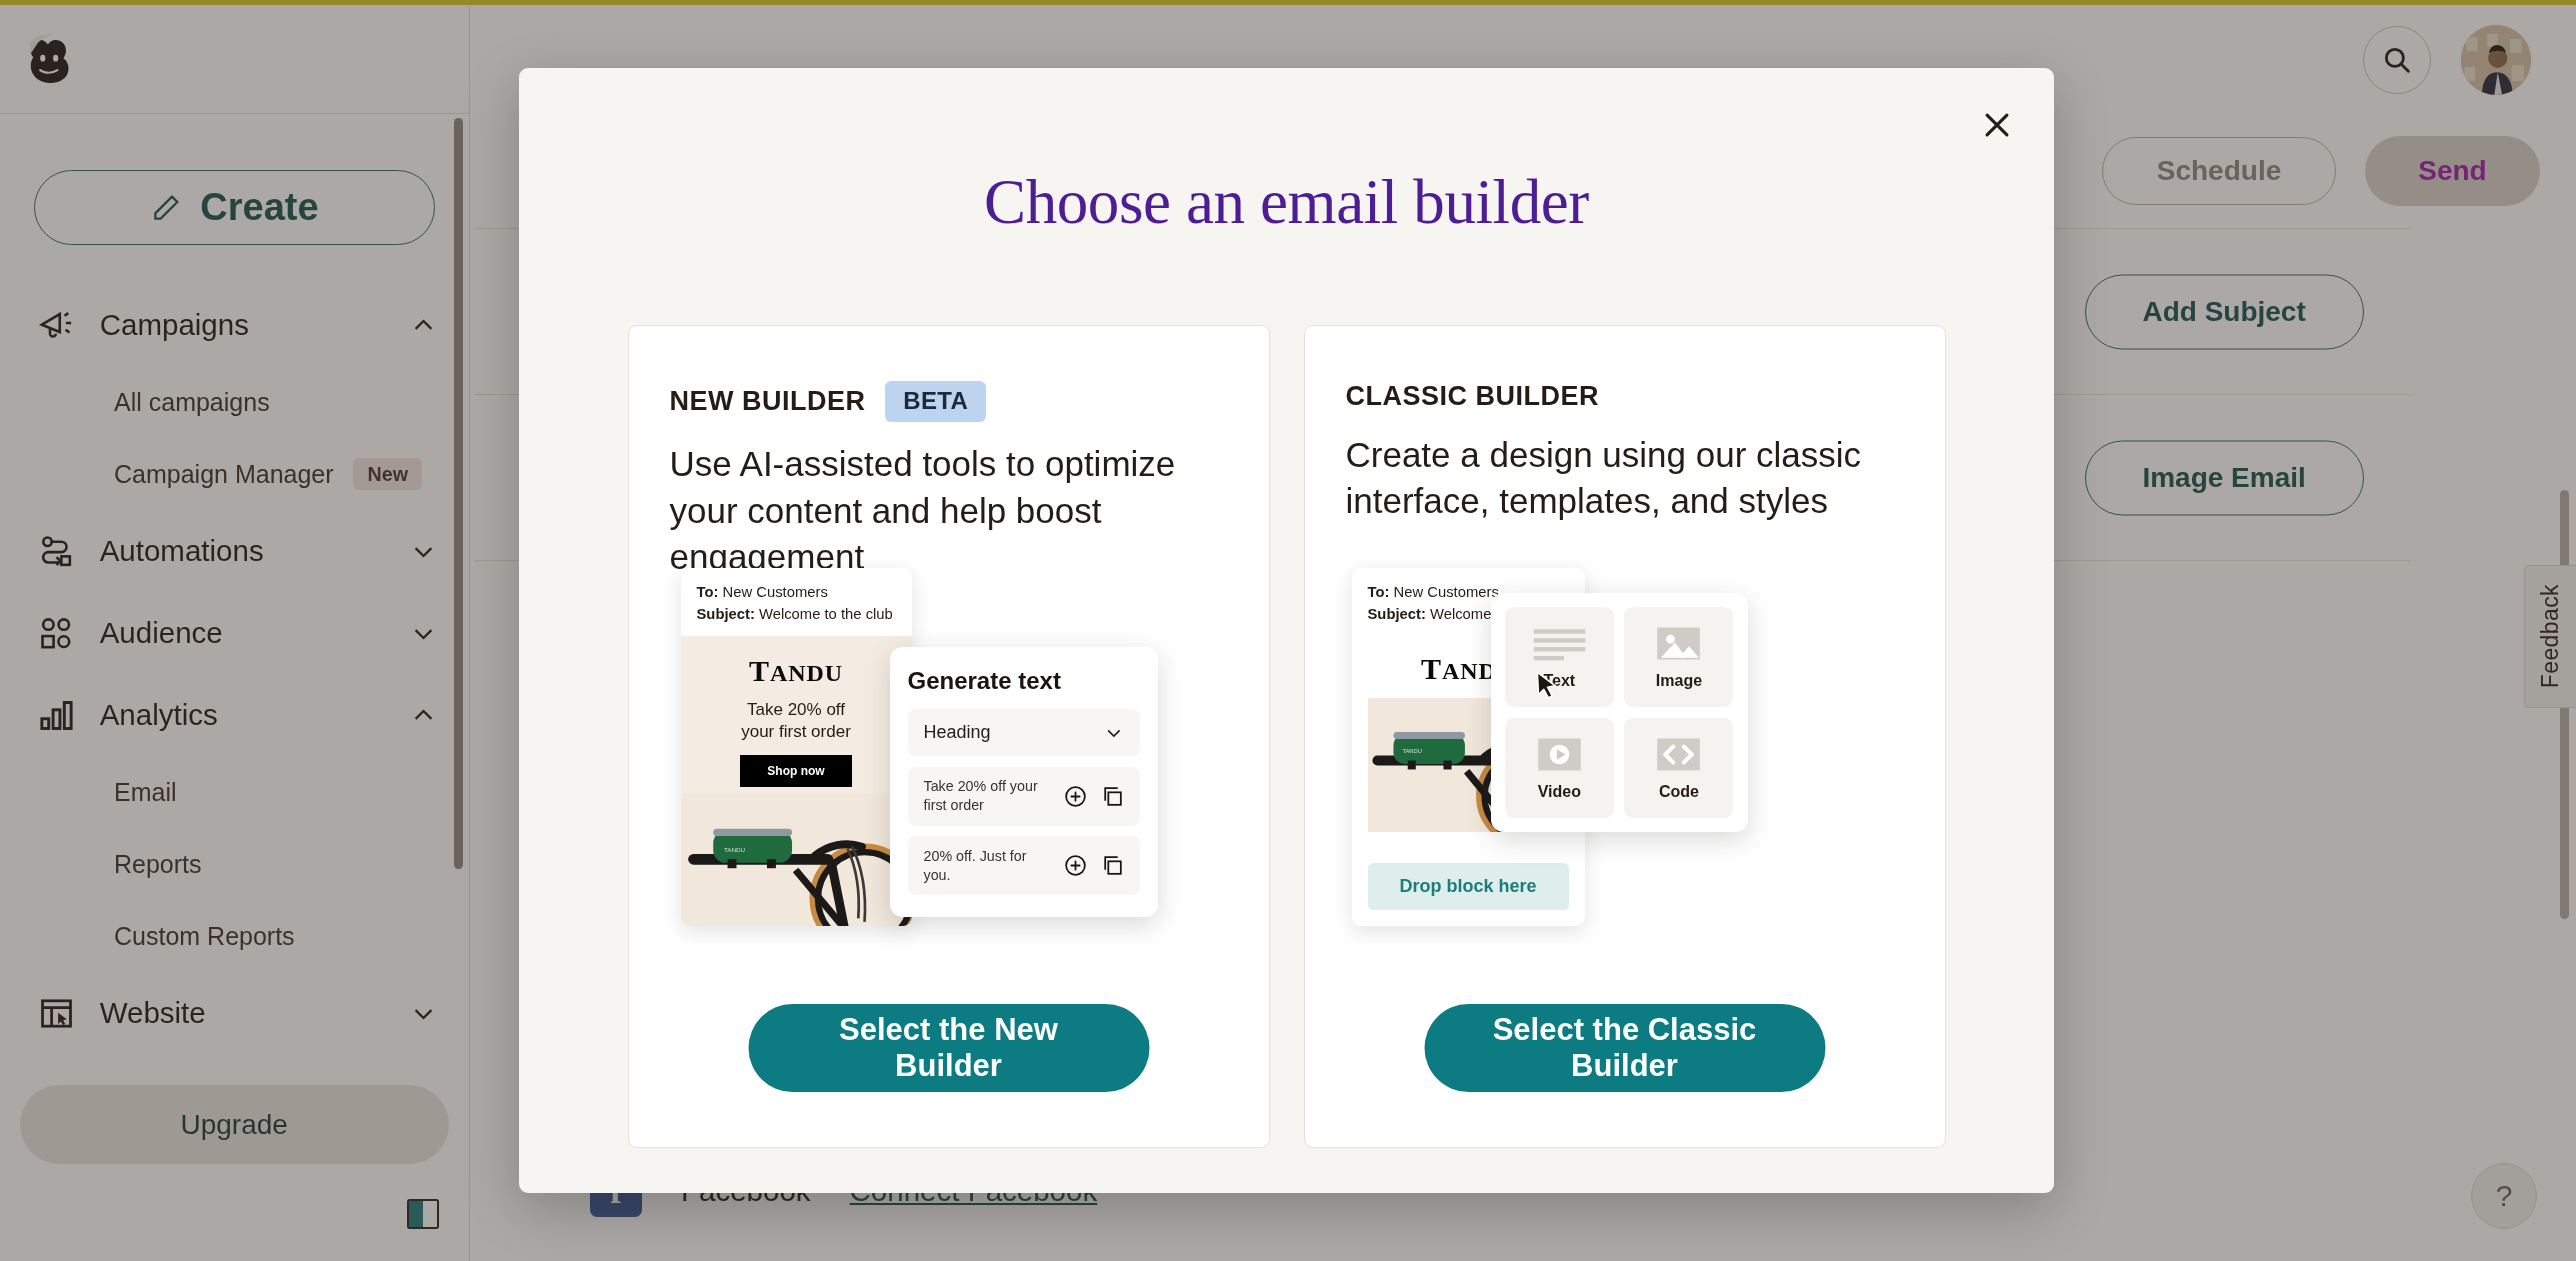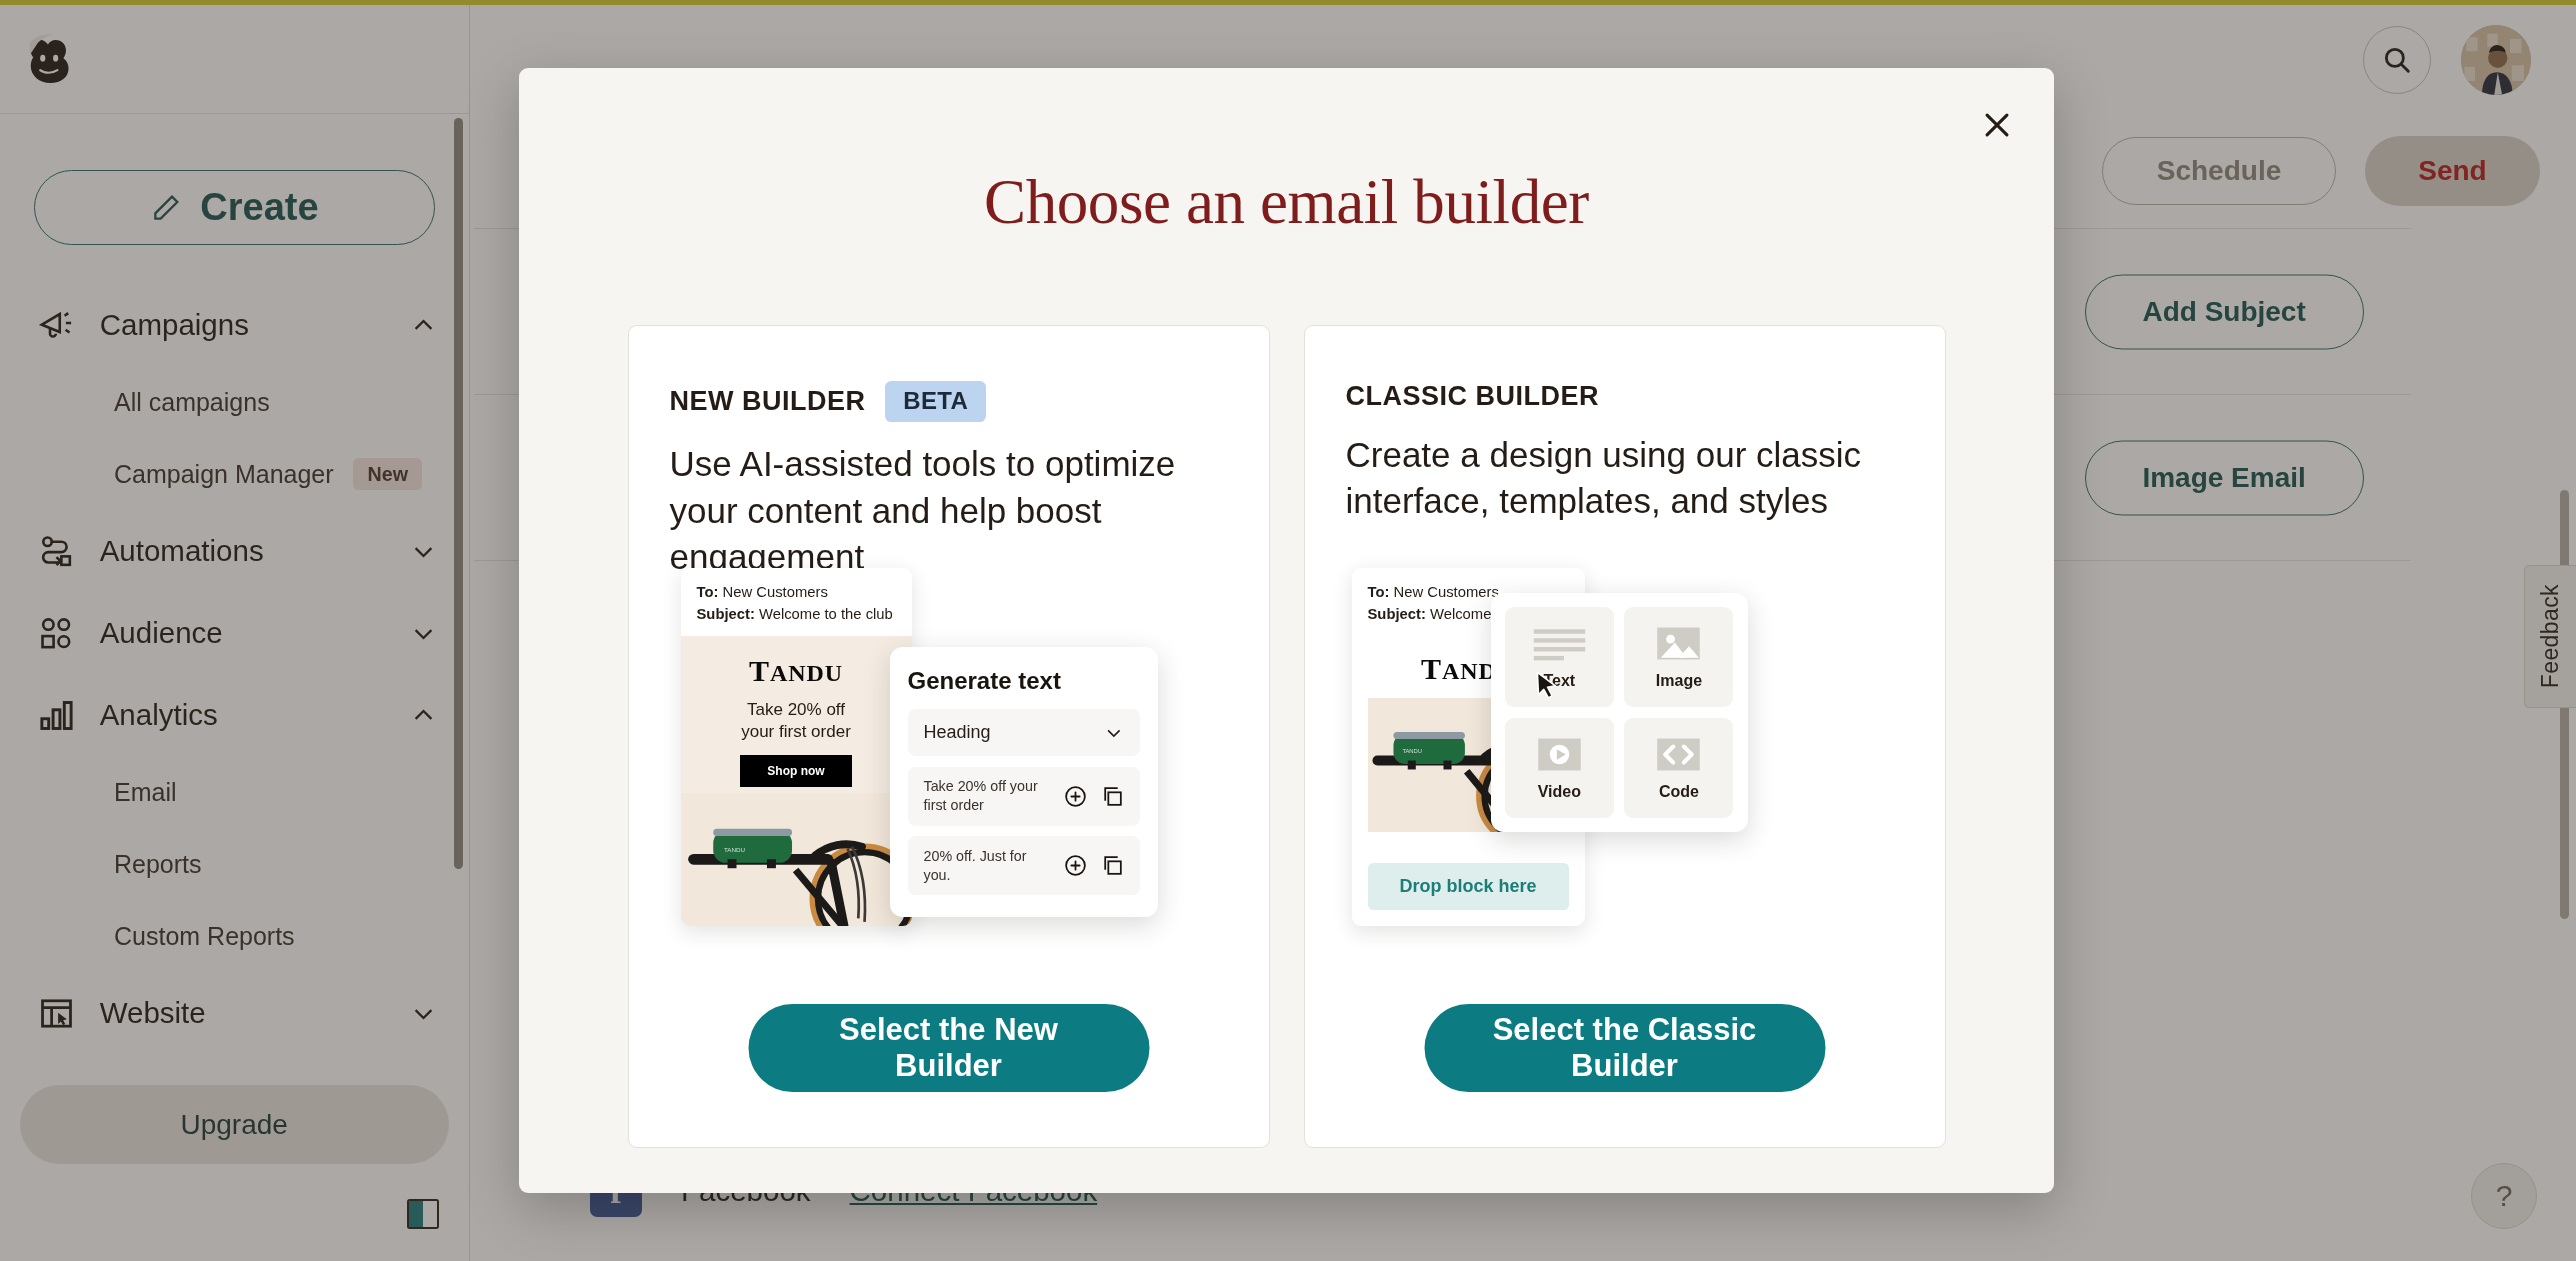--- a/index.html
+++ b/index.html
@@ -194,21 +194,21 @@
     color: #8d887f;
     font-size: 28px;
     font-weight: 700;
     cursor: pointer;
   }
   .btn-send {
     min-width: 175px; height: 70px;
     border: none;
     border-radius: 38px;
     background: #d7d3cb;
-    color: #b91c1c;
+    color: #a21caf;
     font-size: 28px;
     font-weight: 700;
     cursor: pointer;
   }
 
   .detail-pane {
     position: absolute;
     top: 114px; left: 3.6px;
     width: 1937px;
     border-top: 0.9px solid #e7e4df;
@@ -336,21 +336,21 @@
     display: flex; align-items: center; justify-content: center;
   }
   .modal-close svg { width: 34px; height: 34px; }
 
   .modal-title {
     text-align: center;
     margin-top: 98px;
     font-family: "Liberation Serif", serif;
     font-size: 63px;
     font-weight: 400;
-    color: #7f1d1d;
+    color: #4c1d95;
     letter-spacing: -0.4px;
   }
 
   .cards {
     display: flex;
     gap: 34px;
     justify-content: center;
     margin-top: 86px;
   }
 

